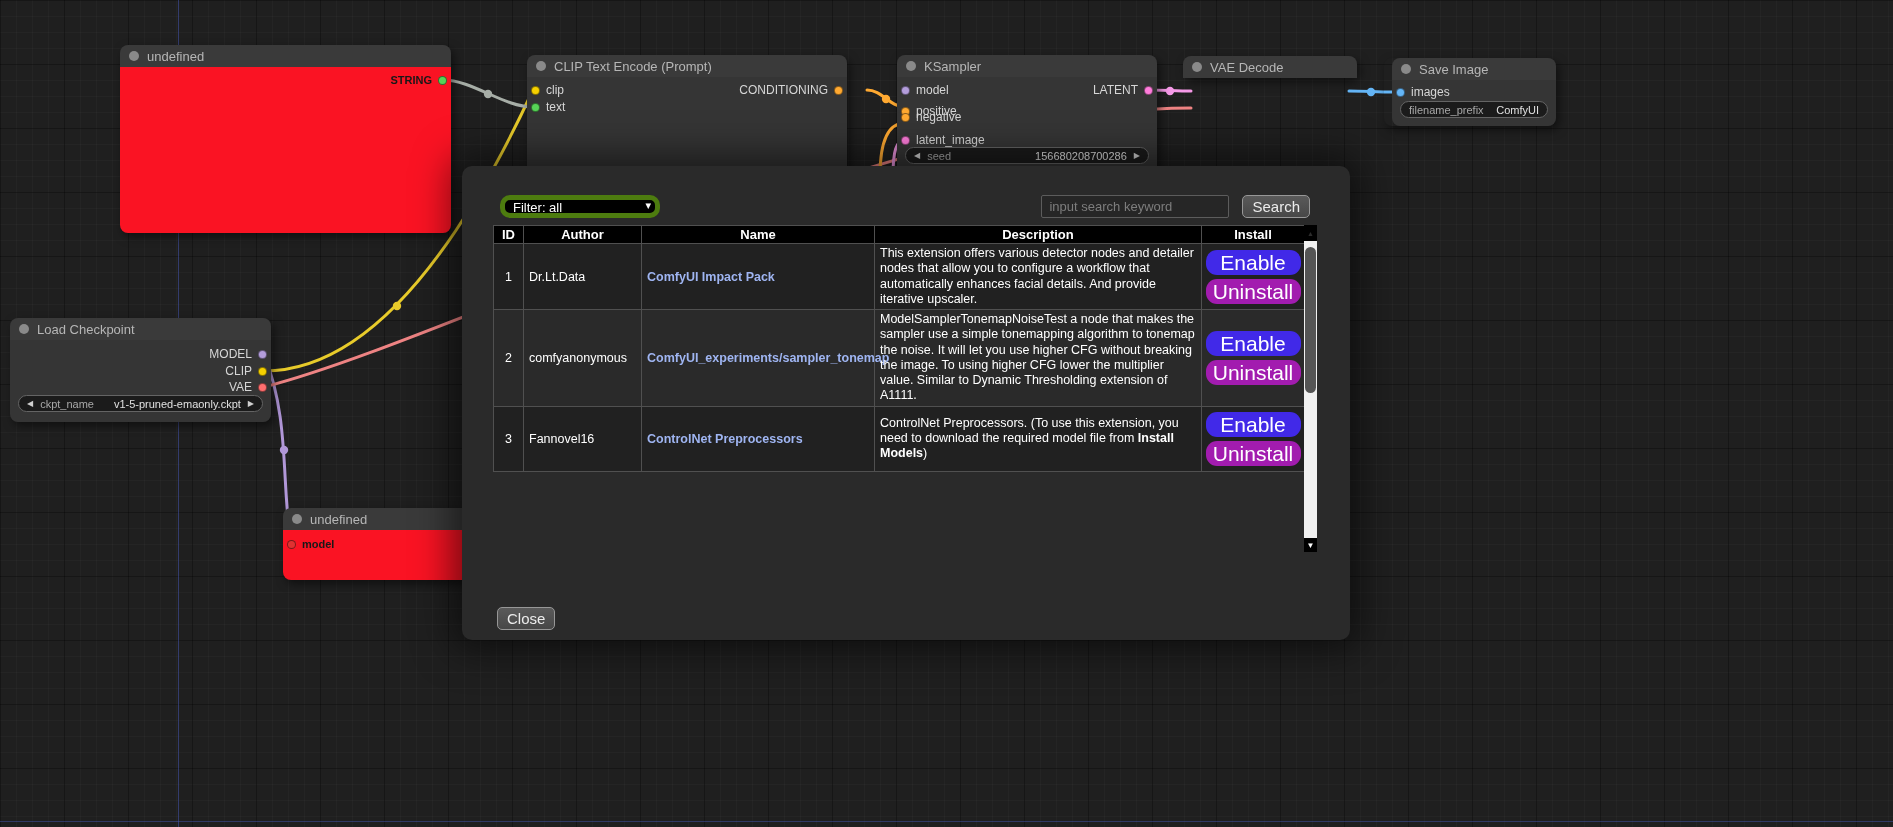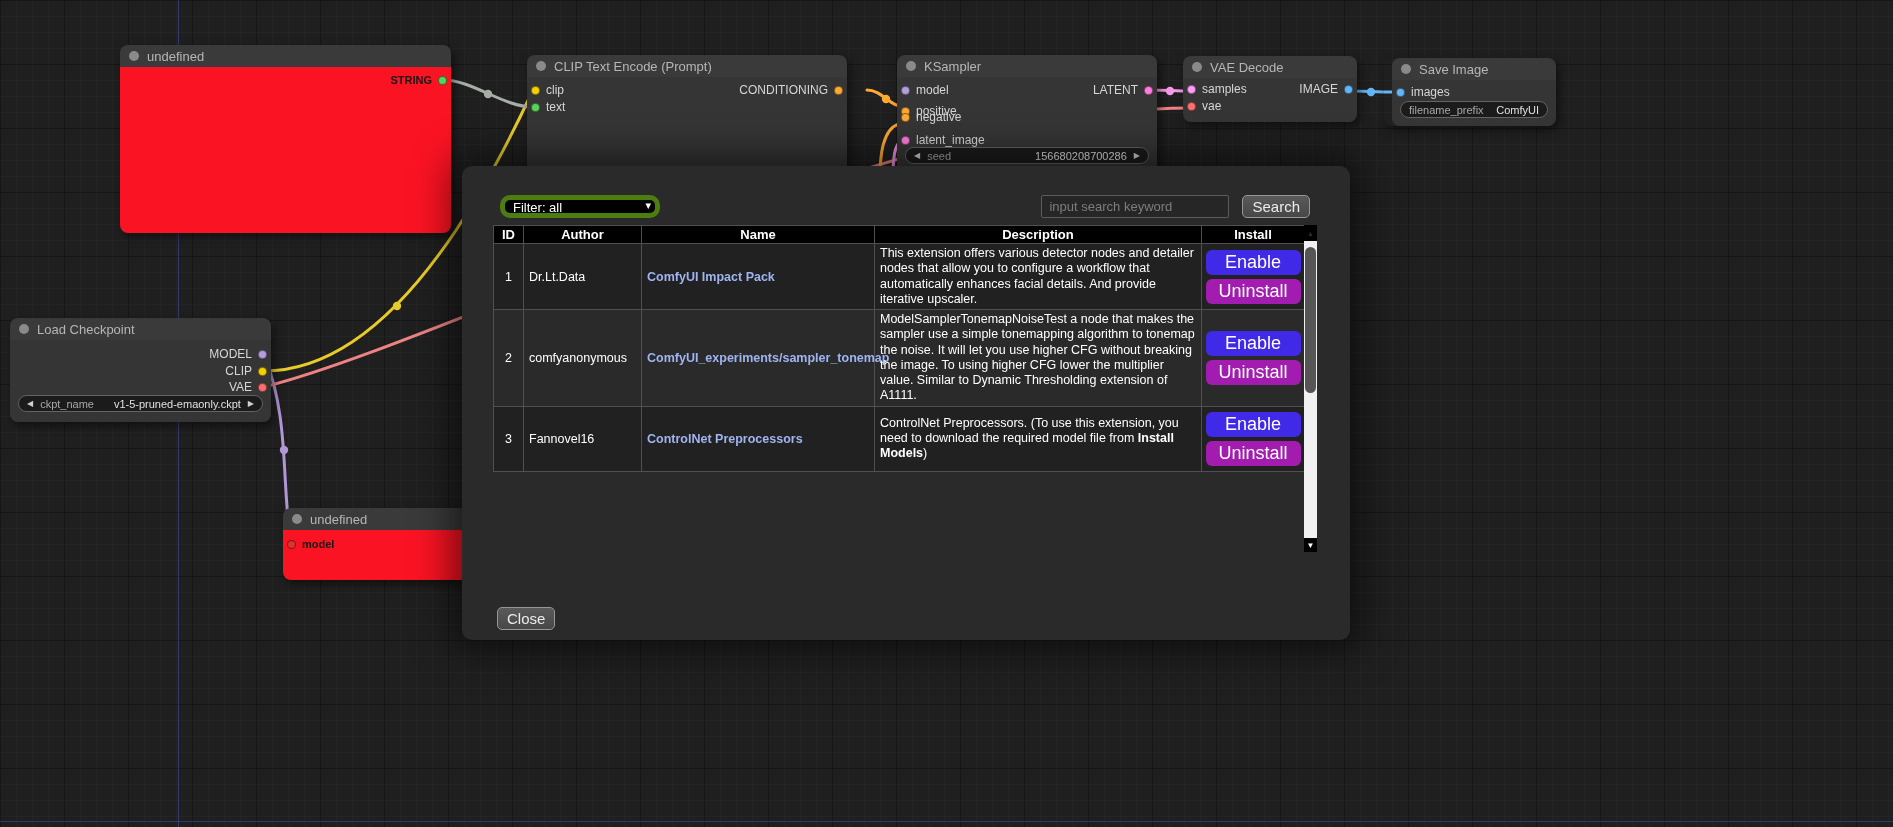--- a/index.html
+++ b/index.html
@@ -64,21 +64,21 @@
   table.ext{border-collapse:collapse;width:811px;table-layout:fixed;font-size:12.5px;color:#fff;}
   table.ext th, table.ext td{border:1px solid #505050;padding:2px 5px;vertical-align:middle;}
   table.ext th{background:#000;font-weight:bold;font-size:13px;height:16px;padding:1px 4px;}
   col.c-id{width:30px;} col.c-author{width:118px;} col.c-name{width:233px;} col.c-desc{width:327px;} col.c-install{width:103px;}
   tbody tr:nth-child(odd){background:#212121;}
   tbody tr:nth-child(even){background:#2a2a2a;}
   td.id-cell{text-align:center;}
   td.name-cell{font-weight:bold;color:#9fb5f2;}
   td.desc-cell{line-height:1.22;}
   .btn-stack{display:flex;flex-direction:column;gap:4px;align-items:center;padding:3px 0;}
-  .btn-stack button{border:none;border-radius:6px;color:#fff;font-size:18px;width:95px;height:25px;cursor:pointer;font-family:inherit;}
+  .btn-stack button{border:none;border-radius:11px;color:#fff;font-size:21px;width:95px;height:25px;cursor:pointer;font-family:inherit;}
   button.enable{background:#4129e8;}
   button.uninstall{background:#a21caf;}
   .vscroll{position:absolute;right:0;top:0;bottom:0;width:13px;background:#f1f1f1;}
   .sb-cap{position:absolute;top:0;left:0;right:0;height:16px;background:#000;display:flex;align-items:center;justify-content:center;color:#2c2c2c;font-size:7px;}
   .sb-thumb{position:absolute;top:22px;left:1px;right:1px;height:146px;background:#555;border-radius:6px;}
   .sb-down{position:absolute;bottom:0;left:0;right:0;height:14px;background:#000;display:flex;align-items:center;justify-content:center;color:#fff;font-size:8px;cursor:pointer;}
   .close-btn{position:absolute;left:35px;bottom:10px;}
 </style>
 </head>
 <body>
@@ -176,34 +176,20 @@
         <span class="val">156680208700286</span>
         <span class="arrow">▶</span>
       </div>
     </div>
   </div>
 
   <div class="node" id="n-vae">
     <div class="node-header">
       <span class="hdot"></span>
       <span>VAE Decode</span>
-    </div>
-    <div class="node-body">
-      <div class="slot in" style="top:3px">
-        <span class="dot c-ltpink"></span>
-        <span>samples</span>
-      </div>
-      <div class="slot in" style="top:20px">
-        <span class="dot c-salmon"></span>
-        <span>vae</span>
-      </div>
-      <div class="slot out" style="top:3px">
-        <span>IMAGE</span>
-        <span class="dot c-blue"></span>
-      </div>
     </div>
   </div>
 
   <div class="node" id="n-save">
     <div class="node-header">
       <span class="hdot"></span>
       <span>Save Image</span>
     </div>
     <div class="node-body">
       <div class="slot in" style="top:4px">

